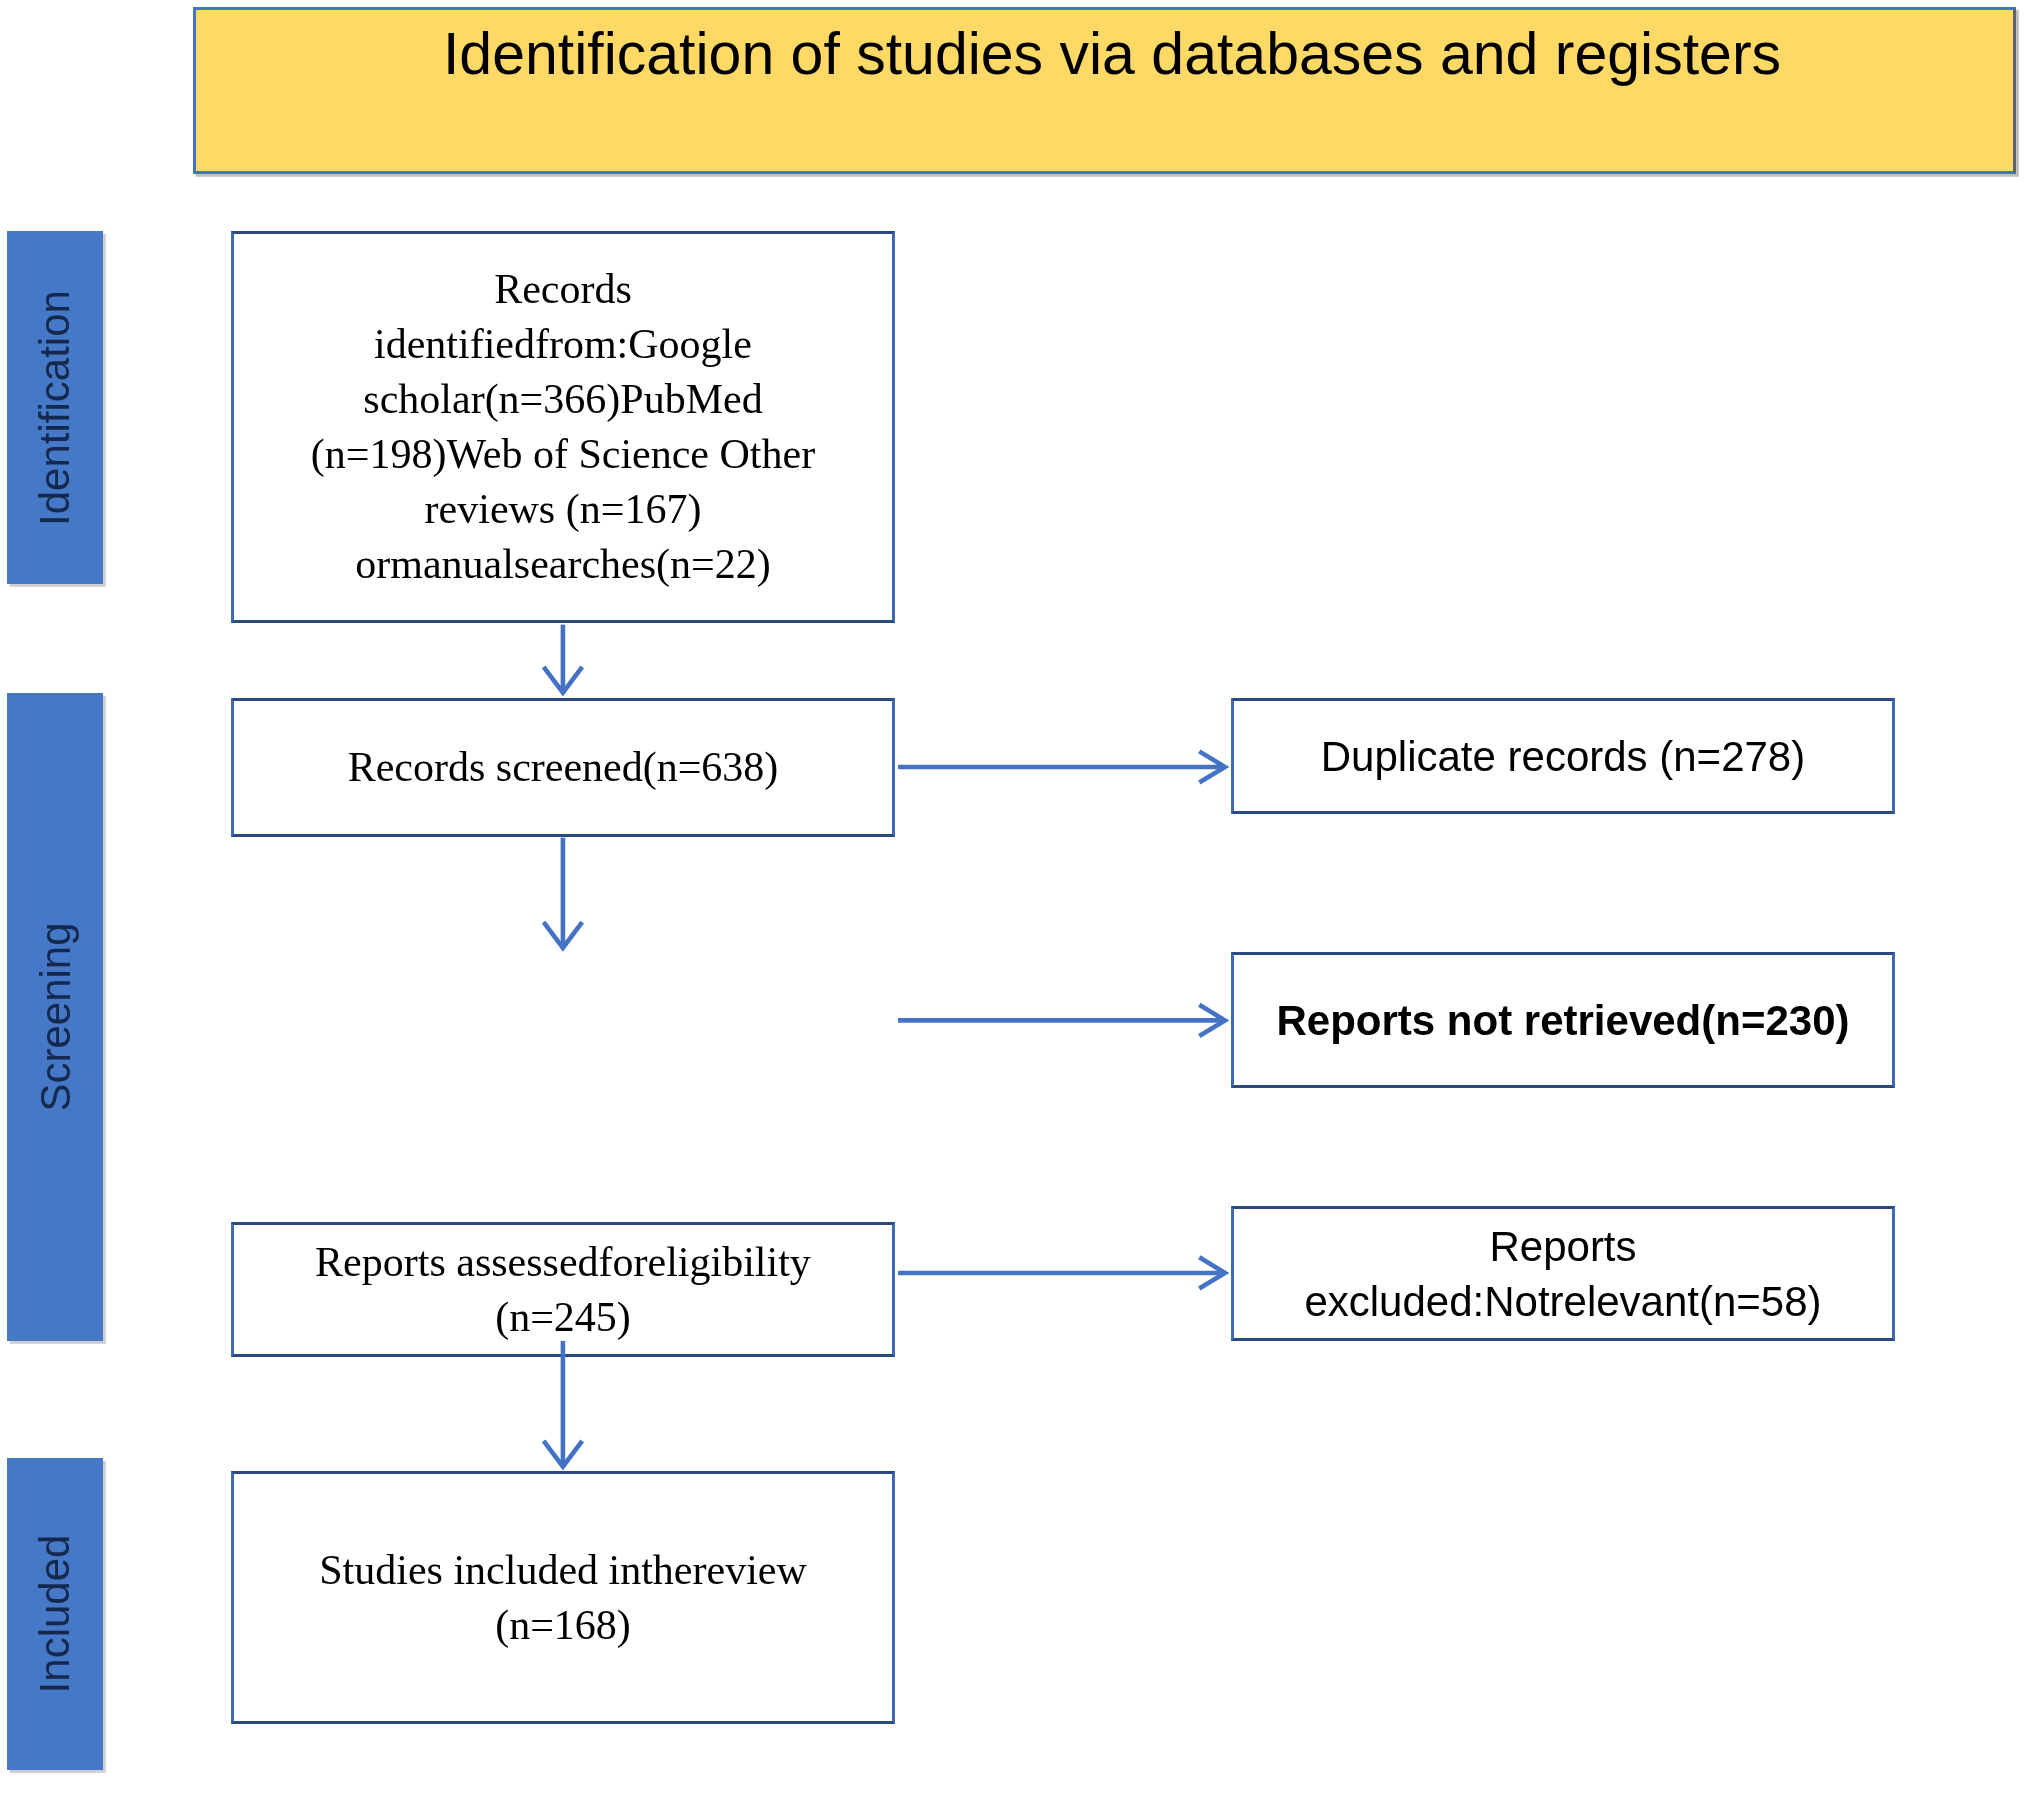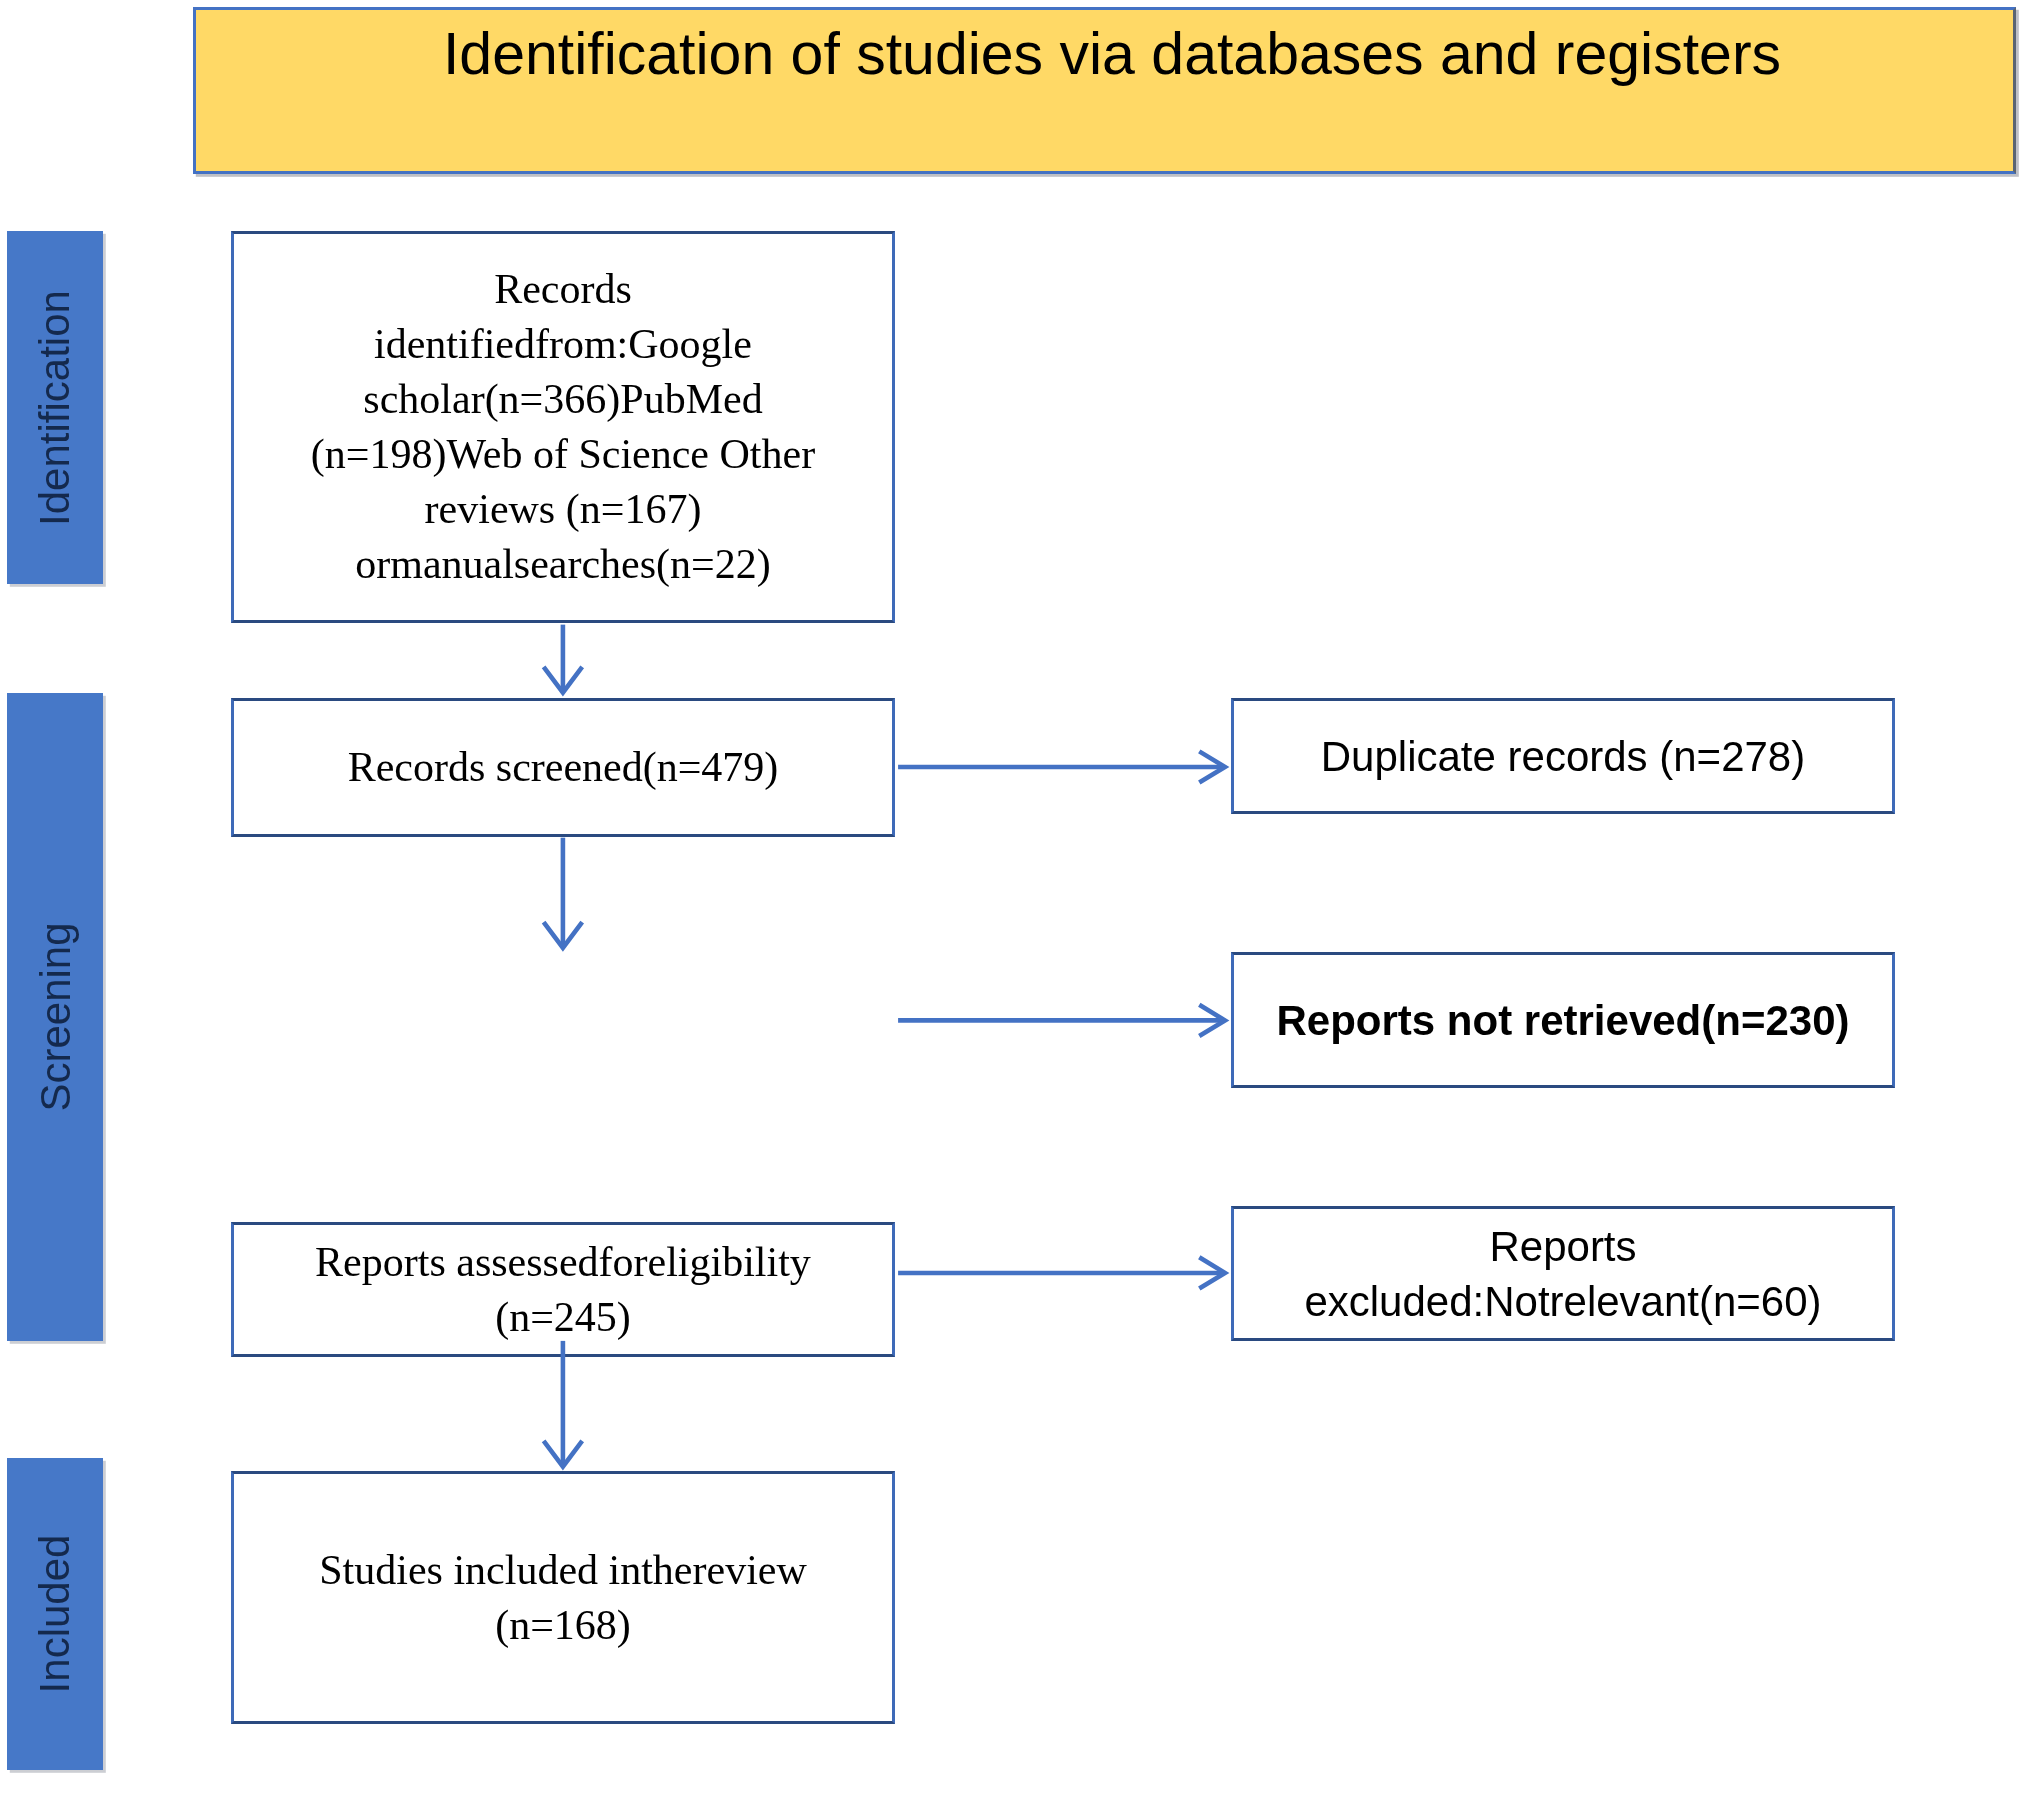--- a/index.html
+++ b/index.html
@@ -114,40 +114,40 @@
 
   <div class="flow-box col-left box-identified">
     <span class="box-text">Records
 identifiedfrom:Google
 scholar(n=366)PubMed
 (n=198)Web of Science Other
 reviews (n=167)
 ormanualsearches(n=22)</span>
   </div>
   <div class="flow-box col-left box-screened">
-    <span class="box-text">Records screened(n=479)</span>
+    <span class="box-text">Records screened(n=638)</span>
   </div>
   <div class="flow-box col-left box-assessed">
     <span class="box-text">Reports assessedforeligibility
 (n=245)</span>
   </div>
   <div class="flow-box col-left box-included">
     <span class="box-text">Studies included inthereview
 (n=168)</span>
   </div>
 
   <div class="flow-box col-right box-duplicates">
     <span class="box-text">Duplicate records (n=278)</span>
   </div>
   <div class="flow-box col-right box-not-retrieved">
     <span class="box-text">Reports not retrieved(n=230)</span>
   </div>
   <div class="flow-box col-right box-excluded">
     <span class="box-text">Reports
-excluded:Notrelevant(n=60)</span>
+excluded:Notrelevant(n=58)</span>
   </div>
 
   <svg id="arrow-layer" viewBox="0 0 2215 1963" xmlns="http://www.w3.org/2000/svg">
     <g>
       <line x1="613" y1="680" x2="613" y2="752"></line>
       <polyline points="592,726 613,754 634,726"></polyline>
     </g>
     <g>
       <line x1="613" y1="912" x2="613" y2="1030"></line>
       <polyline points="592,1004 613,1032 634,1004"></polyline>

